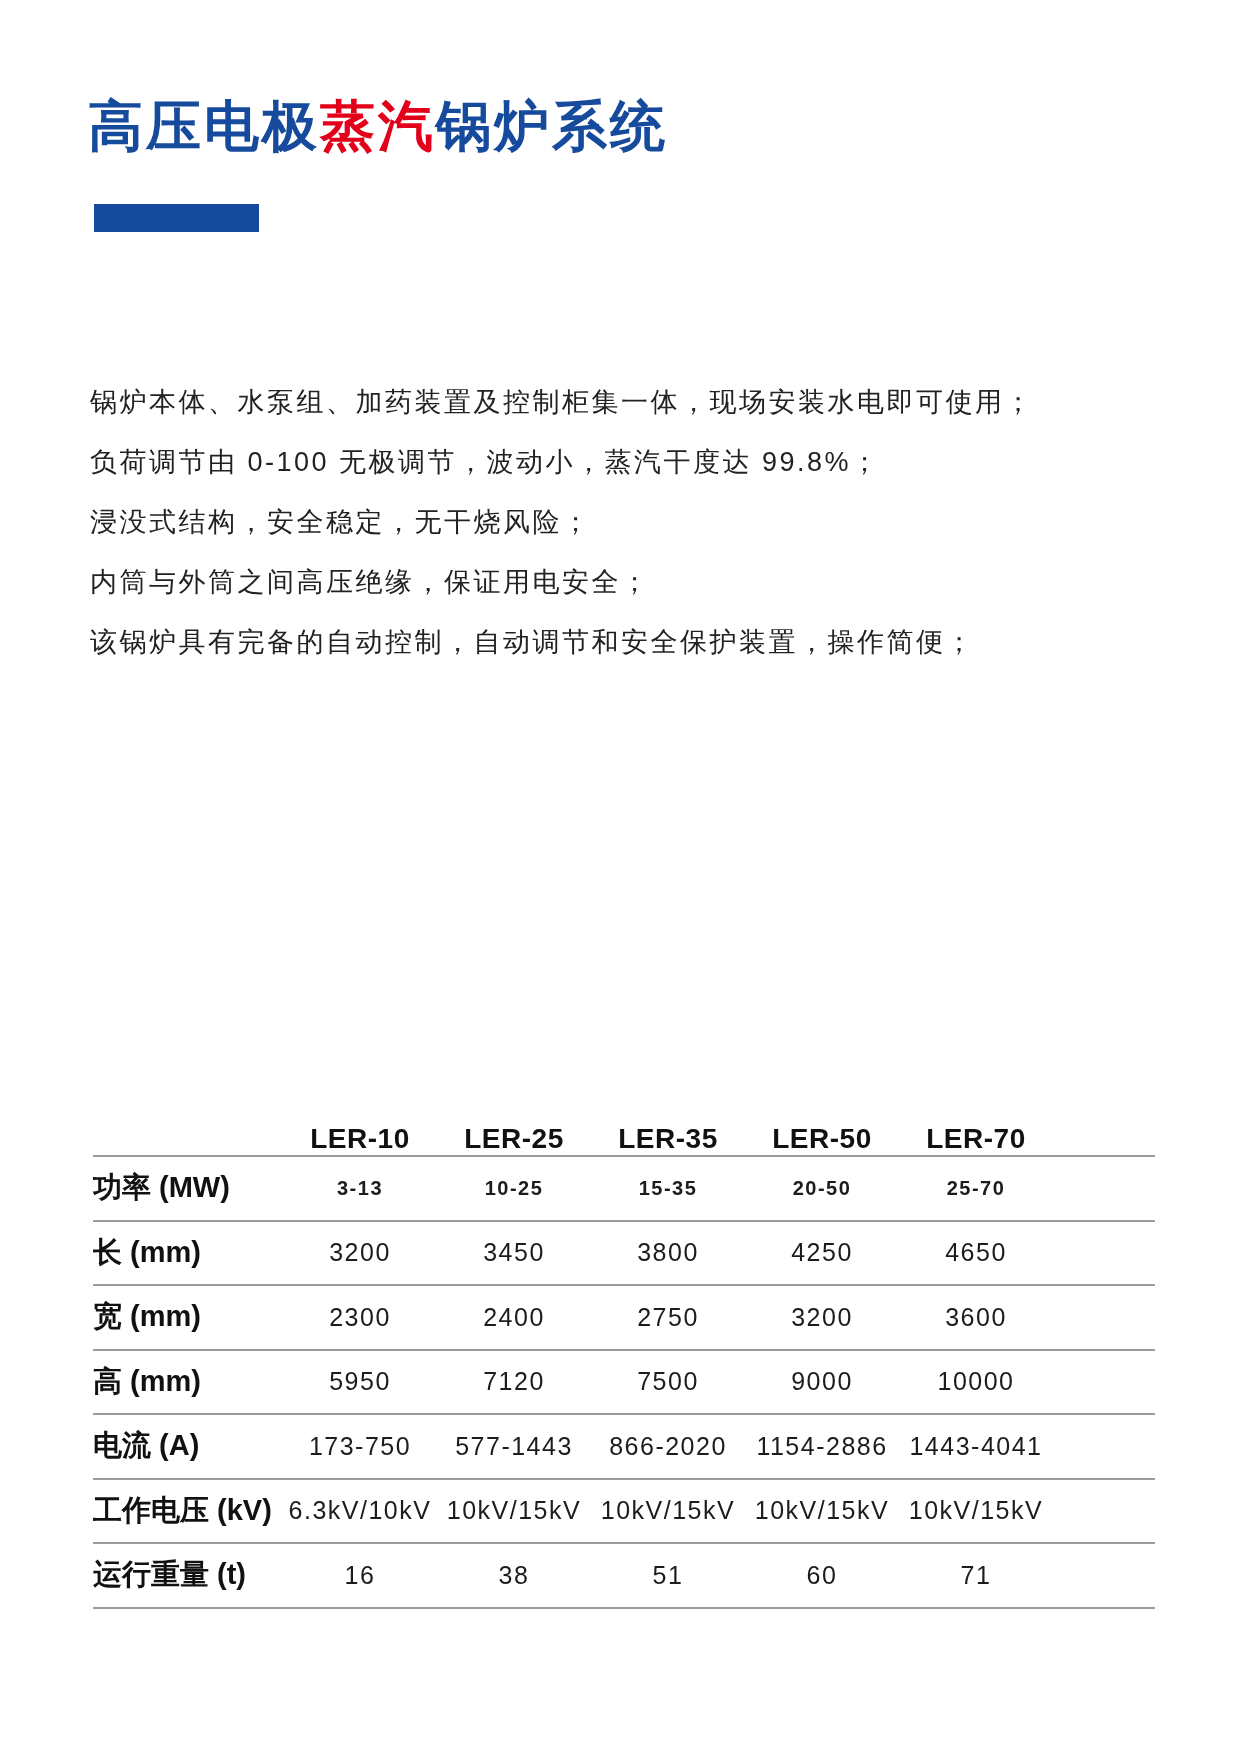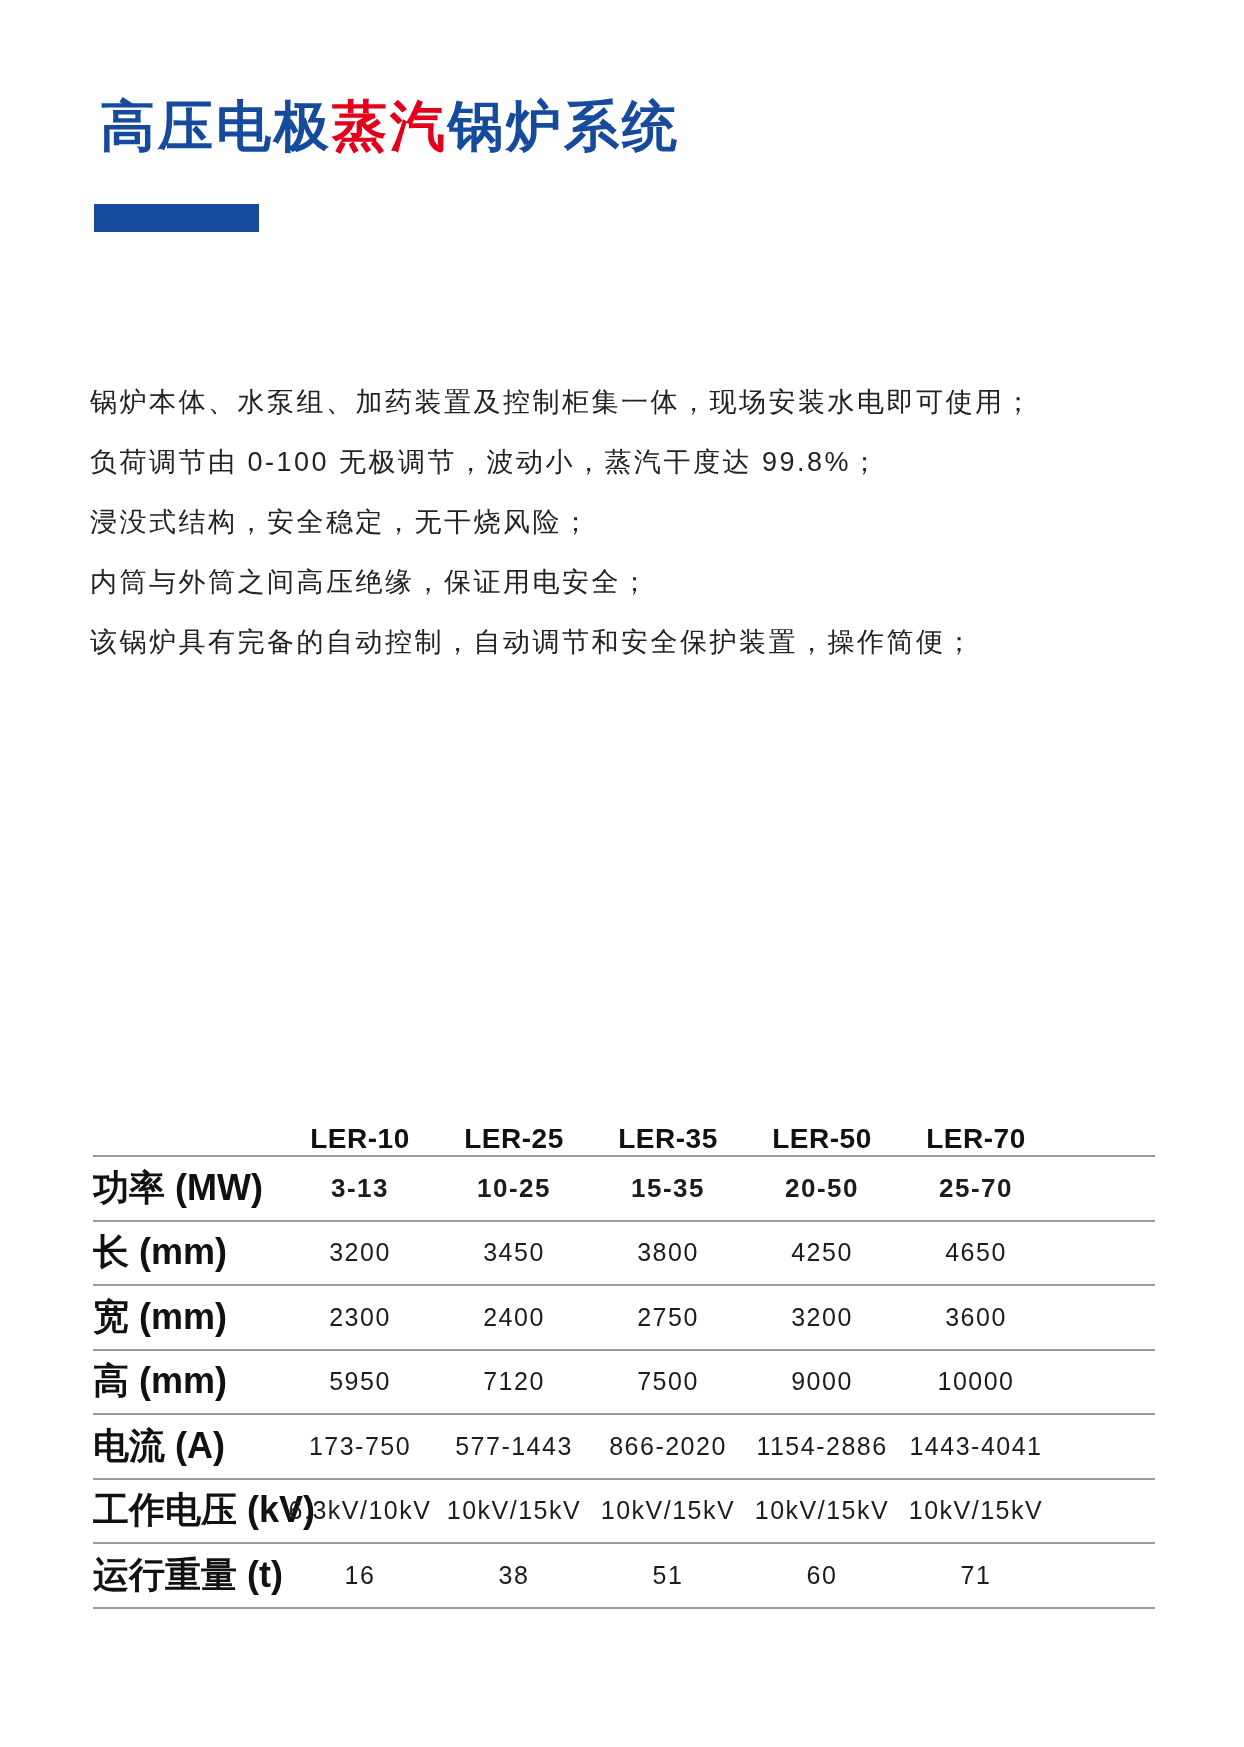--- a/index.html
+++ b/index.html
@@ -8,21 +8,21 @@
     width:1244px;
     height:1747px;
     background:#ffffff;
     overflow:hidden;
     font-family:"Liberation Sans", sans-serif;
     color:#1c1c1c;
   }
   
   .title {
     position:absolute;
-    left:100px;
+    left:88px;
     top:54px;
     font-size:55px;
     line-height:70px;
     font-weight:800;
     letter-spacing:3px;
     color:#164a9c;
     white-space:nowrap;
   }
   .title .seg-red { color:#e2001a; }
   .subtitle {
@@ -74,42 +74,42 @@
     border-bottom:2px solid #9b9b9b;
   }
   .trow.header-row {
     height:72px;
     align-items:flex-end;
   }
   .cell-label {
     width:190px;
     flex:0 0 190px;
     font-weight:700;
-    font-size:36px;
+    font-size:29px;
     color:#111111;
     white-space:nowrap;
   }
   .cell {
     width:154px;
     flex:0 0 154px;
     text-align:center;
     font-size:25px;
     letter-spacing:1.5px;
     color:#1c1c1c;
     white-space:nowrap;
   }
   .header-row .cell {
     font-weight:700;
     font-size:28px;
     letter-spacing:0.5px;
     color:#111111;
   }
   .trow.bold-values .cell {
     font-weight:700;
-    font-size:26px;
+    font-size:20px;
   }
 </style>
 </head>
 <body>
 
 <div class="page">
 
   <h1 class="title"><span>高压电极</span><span class="seg-red">蒸汽</span><span>锅炉系统</span></h1>
 
 

